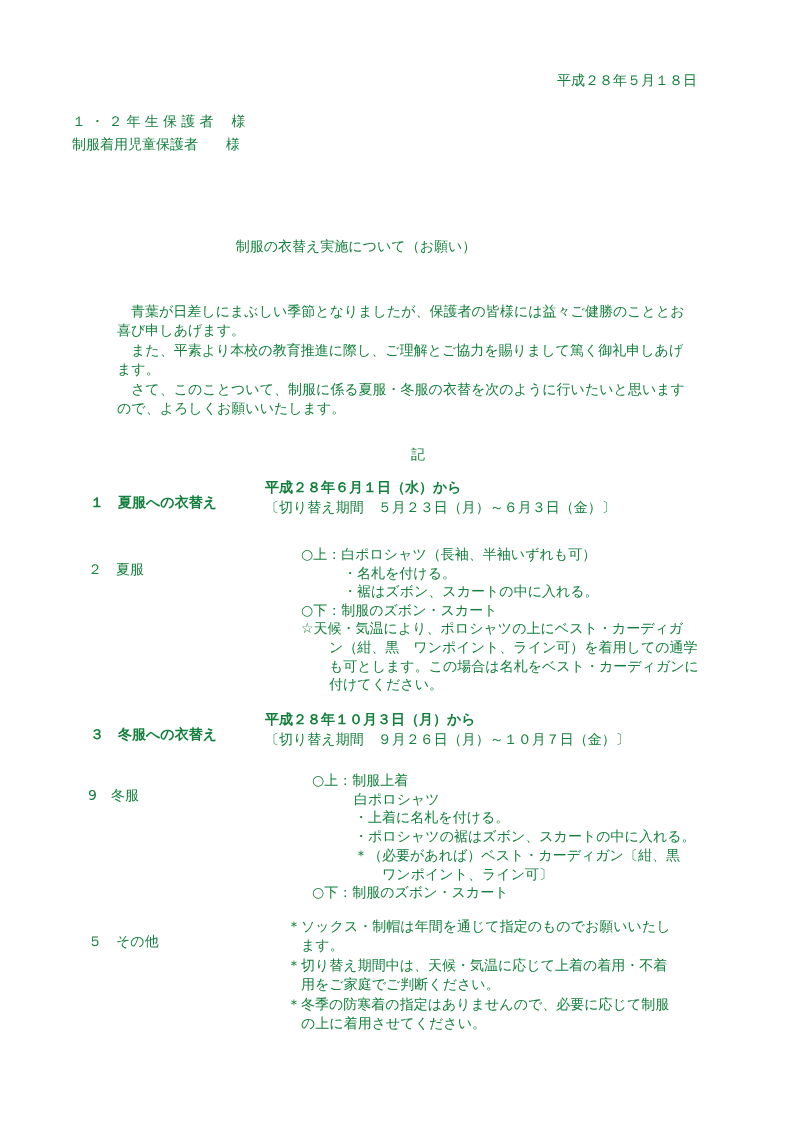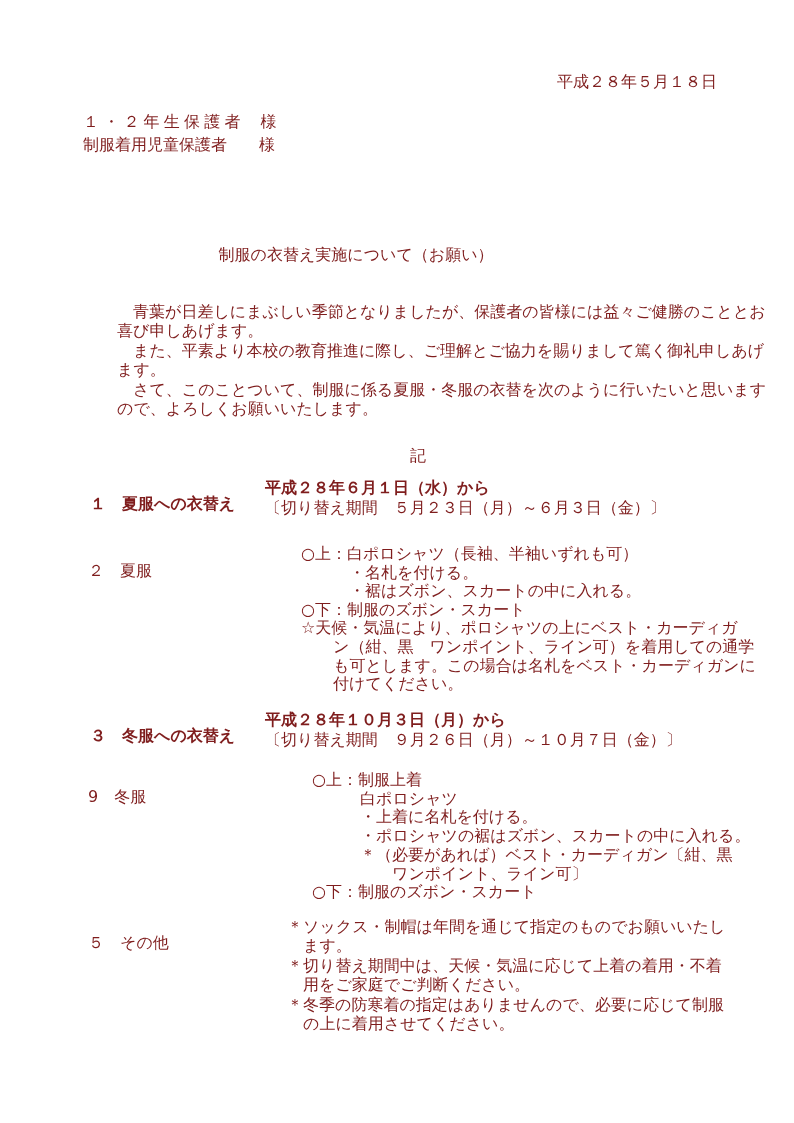--- a/index.html
+++ b/index.html
@@ -1,33 +1,33 @@
 <!DOCTYPE html>
 <html><head>
 <meta charset="utf-8">
 <style>
   html,body{margin:0;padding:0;background:#fff;}
   .page{
     position:relative;
     width:794px;height:1123px;
-    background:#ffffff;color:#7f1d1d;
+    background:#ffffff;color:#15803d;
     font-family:"DejaVu Sans",sans-serif;
-    font-size:16px;
+    font-size:14px;
     overflow:hidden;
     text-decoration:underline;
   }
   .line{white-space:pre;}
   .bold{font-weight:bold;}
   
   .date-line{position:absolute;top:72px;left:557px;white-space:pre;}
-  .recipients{position:absolute;top:110px;left:83px;line-height:23px;}
+  .recipients{position:absolute;top:110px;left:72px;line-height:23px;}
   .recipient-spaced{letter-spacing:4.2px;}
   .sender{position:absolute;top:150px;left:543px;line-height:23px;}
   
-  .doc-title{position:absolute;top:245px;left:0;width:712px;text-align:center;white-space:pre;}
+  .doc-title{position:absolute;top:238px;left:0;width:712px;text-align:center;white-space:pre;}
   .greeting{position:absolute;top:302px;left:72px;line-height:19.4px;margin-left:45px;}
   .ki-marker{position:absolute;top:446px;left:0;width:794px;text-align:center;text-indent:42px;white-space:pre;}
   
   .item{position:absolute;left:0;top:0;width:794px;}
   .item-label{position:absolute;left:88px;top:16px;white-space:pre;}
   .item-label.wide{left:90px;}
   .item-content{position:absolute;top:0;}
   .it1{top:478px;}  .it1 .item-content{left:265px;line-height:19.5px;}
   .it2{top:545px;}  .it2 .item-content{left:273px;line-height:18.6px;margin-left:28px;}
   .it3{top:710px;}  .it3 .item-content{left:265px;line-height:19.5px;}

